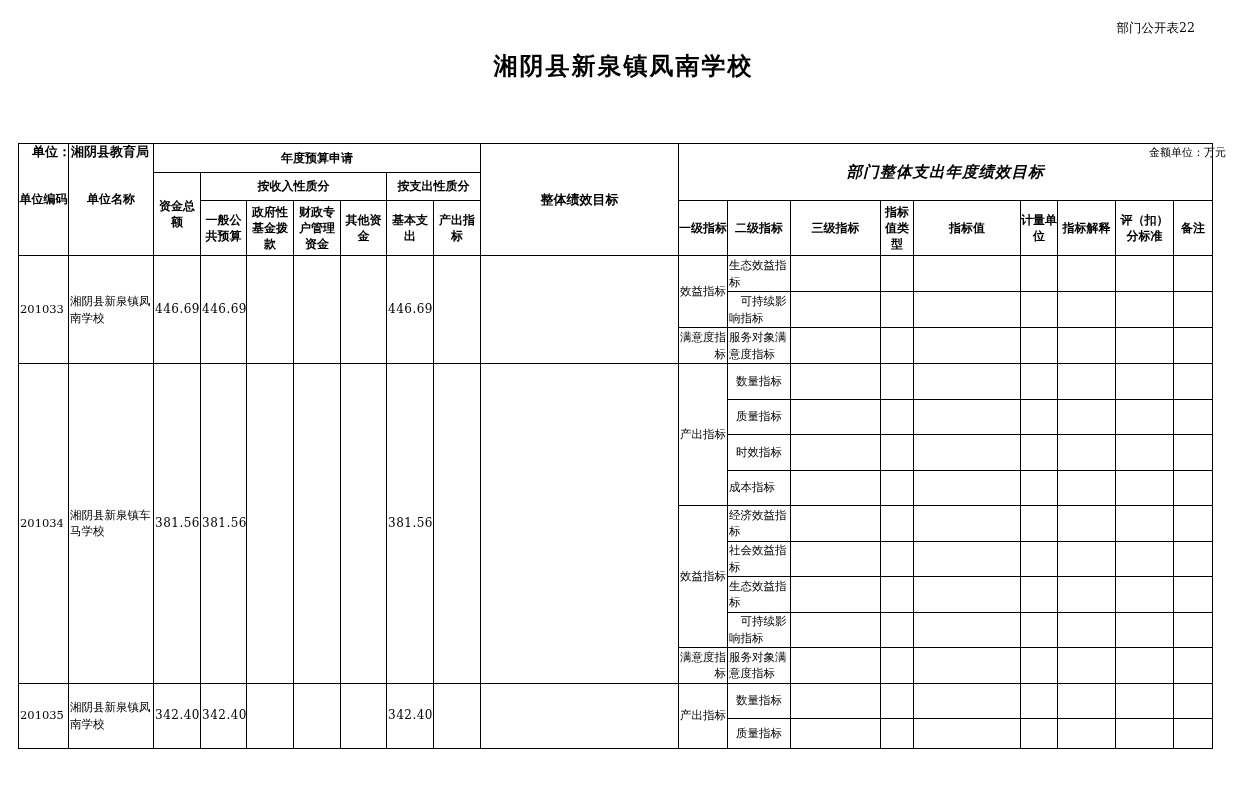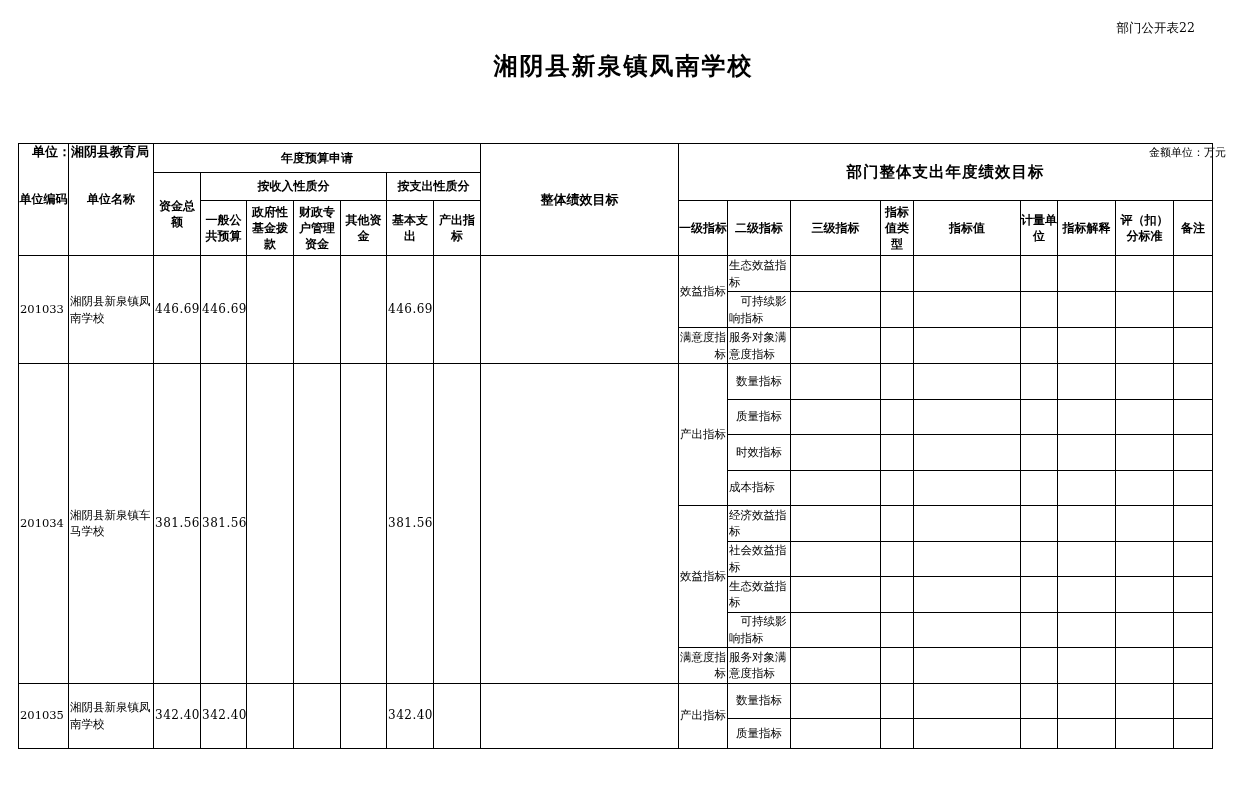--- a/index.html
+++ b/index.html
@@ -49,21 +49,21 @@
     vertical-align: middle;
     overflow: hidden;
   }
   .perf th {
     font-size: 12px;
     font-weight: bold;
     text-align: center;
     line-height: 1.35;
     padding: 0;
   }
-  .perf th.bighead { font-size: 15.5px; letter-spacing: 1px; }
+  .perf th.bighead { font-size: 15.5px; letter-spacing: 1px; font-style: italic; }
   .perf th.midhead { font-size: 13px; }
   .perf td {
     font-size: 11.5px;
     line-height: 1.45;
   }
   tr.h1 { height: 29px; }
   tr.h2 { height: 28px; }
   tr.h3 { height: 55px; }
   tr.r36 { height: 36px; }
   tr.r355 { height: 35.5px; }

